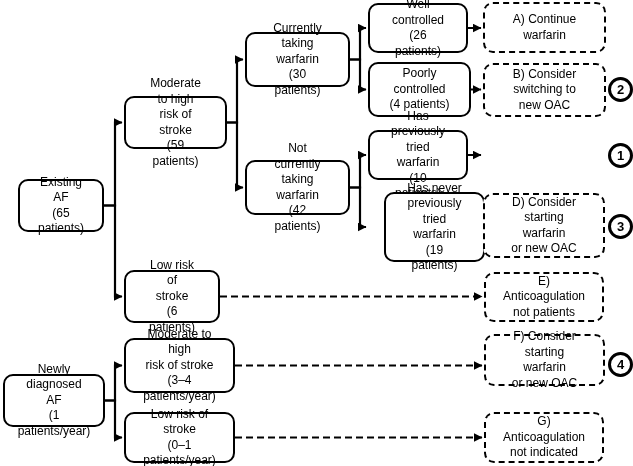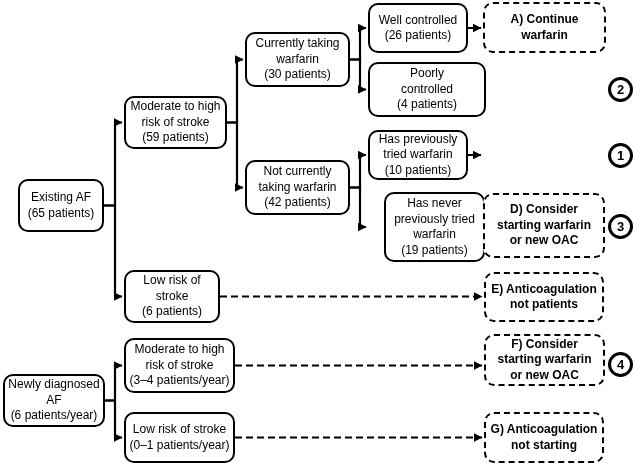--- a/index.html
+++ b/index.html
@@ -6,23 +6,23 @@
   .stage{
     position:relative;width:633px;height:466px;background:#ffffff;overflow:hidden;
     font-family:"Liberation Sans", sans-serif;color:#000;
   }
   .lines{position:absolute;left:0;top:0;width:633px;height:466px;}
   .box{
     position:absolute;box-sizing:border-box;background:#fff;
     border:2.5px solid #000;border-radius:10px;
     display:flex;align-items:center;justify-content:center;
     text-align:center;white-space:pre-line;
-    font-size:12px;line-height:15.5px;padding:1px 2px;
+    font-size:12px;line-height:15.5px;padding:1px 18px;
   }
-  .box.dashed{border-style:dashed;font-weight:bold;}
+  .box.dashed{border-style:dashed;font-weight:normal;}
   .badge{
     position:absolute;box-sizing:border-box;width:25px;height:25px;
     border:3.5px solid #000;border-radius:50%;background:#fff;
     display:flex;align-items:center;justify-content:center;
     font-size:13px;font-weight:bold;line-height:1;
   }
 </style>
 </head>
 <body>
 
@@ -54,21 +54,21 @@
       <path d="M220,296.5 H482" marker-end="url(#arr)"></path>
       <path d="M235,365.5 H482" marker-end="url(#arr)"></path>
       <path d="M235,437.5 H482" marker-end="url(#arr)"></path>
     </g>
   </svg>
 
   <div class="box" style="left:18px;top:179px;width:86px;height:53px">Existing AF
 (65 patients)</div>
   <div class="box" style="left:3px;top:374px;width:102px;height:53px">Newly diagnosed
 AF
-(6 patients/year)</div>
+(1 patients/year)</div>
 
   <div class="box" style="left:124px;top:96px;width:103px;height:53px">Moderate to high
 risk of stroke
 (59 patients)</div>
   <div class="box" style="left:124px;top:270px;width:96px;height:53px">Low risk of
 stroke
 (6 patients)</div>
   <div class="box" style="left:124px;top:338px;width:111px;height:55px">Moderate to high
 risk of stroke
 (3–4 patients/year)</div>
@@ -77,42 +77,45 @@
 
   <div class="box" style="left:245px;top:32px;width:105px;height:55px">Currently taking
 warfarin
 (30 patients)</div>
   <div class="box" style="left:245px;top:160px;width:105px;height:55px">Not currently
 taking warfarin
 (42 patients)</div>
 
   <div class="box" style="left:368px;top:3px;width:100px;height:50px">Well controlled
 (26 patients)</div>
-  <div class="box" style="left:368px;top:62px;width:118px;height:55px">Poorly
+  <div class="box" style="left:368px;top:62px;width:103px;height:55px">Poorly
 controlled
 (4 patients)</div>
   <div class="box" style="left:368px;top:130px;width:100px;height:50px">Has previously
 tried warfarin
 (10 patients)</div>
   <div class="box" style="left:384px;top:192px;width:101px;height:70px">Has never
 previously tried
 warfarin
 (19 patients)</div>
 
   <div class="box dashed" style="left:483px;top:2px;width:123px;height:51px">A) Continue
 warfarin</div>
+  <div class="box dashed" style="left:483px;top:63px;width:123px;height:54px">B) Consider
+switching to
+new OAC</div>
   <div class="box dashed" style="left:483px;top:193px;width:122px;height:65px">D) Consider
 starting warfarin
 or new OAC</div>
   <div class="box dashed" style="left:484px;top:272px;width:120px;height:50px">E) Anticoagulation
 not patients</div>
   <div class="box dashed" style="left:484px;top:334px;width:121px;height:52px">F) Consider
 starting warfarin
 or new OAC</div>
   <div class="box dashed" style="left:484px;top:412px;width:120px;height:51px">G) Anticoagulation
-not starting</div>
+not indicated</div>
 
   <div class="badge" style="left:608px;top:77px">2</div>
   <div class="badge" style="left:608px;top:143px">1</div>
   <div class="badge" style="left:608px;top:214px">3</div>
   <div class="badge" style="left:608px;top:352px">4</div>
 
 </div>
 
 </body></html>

